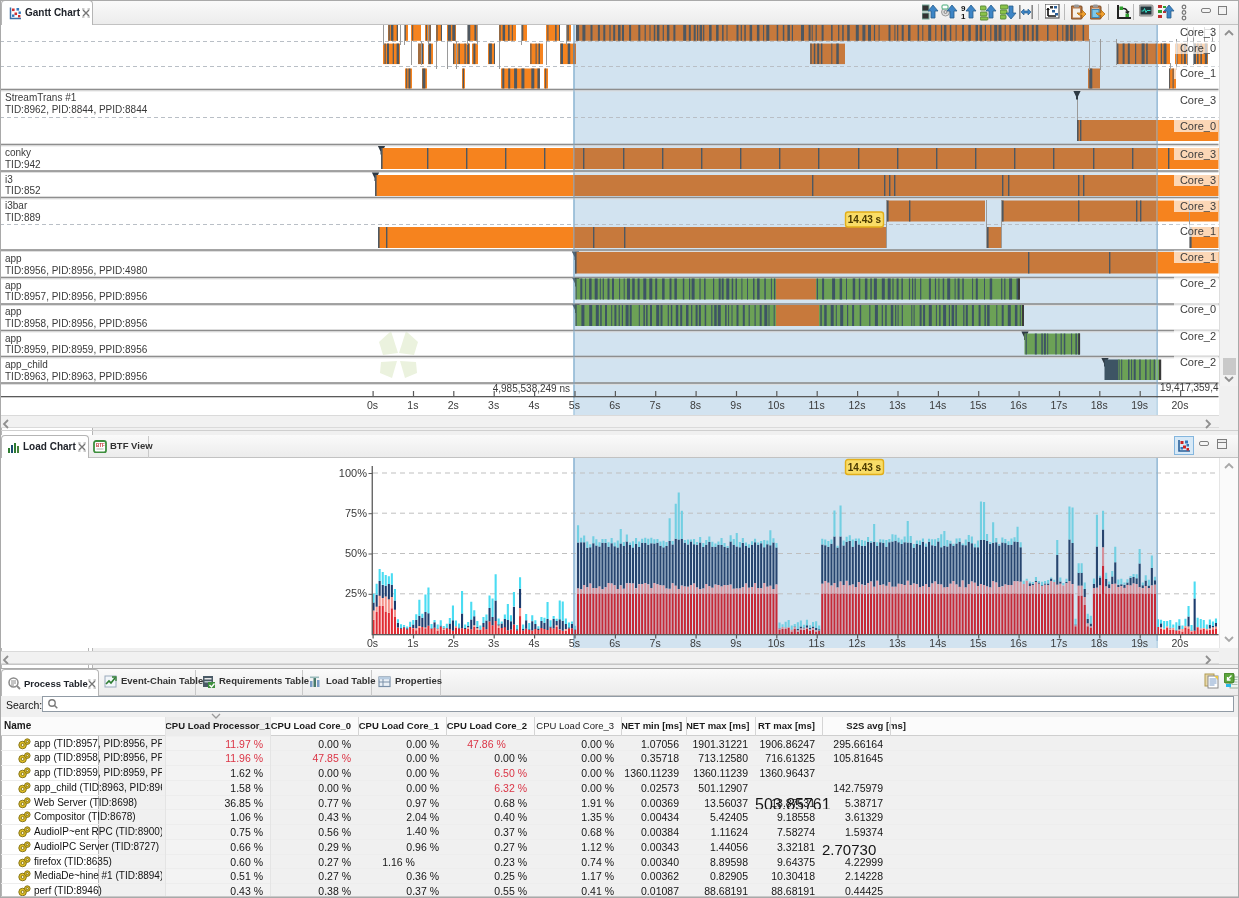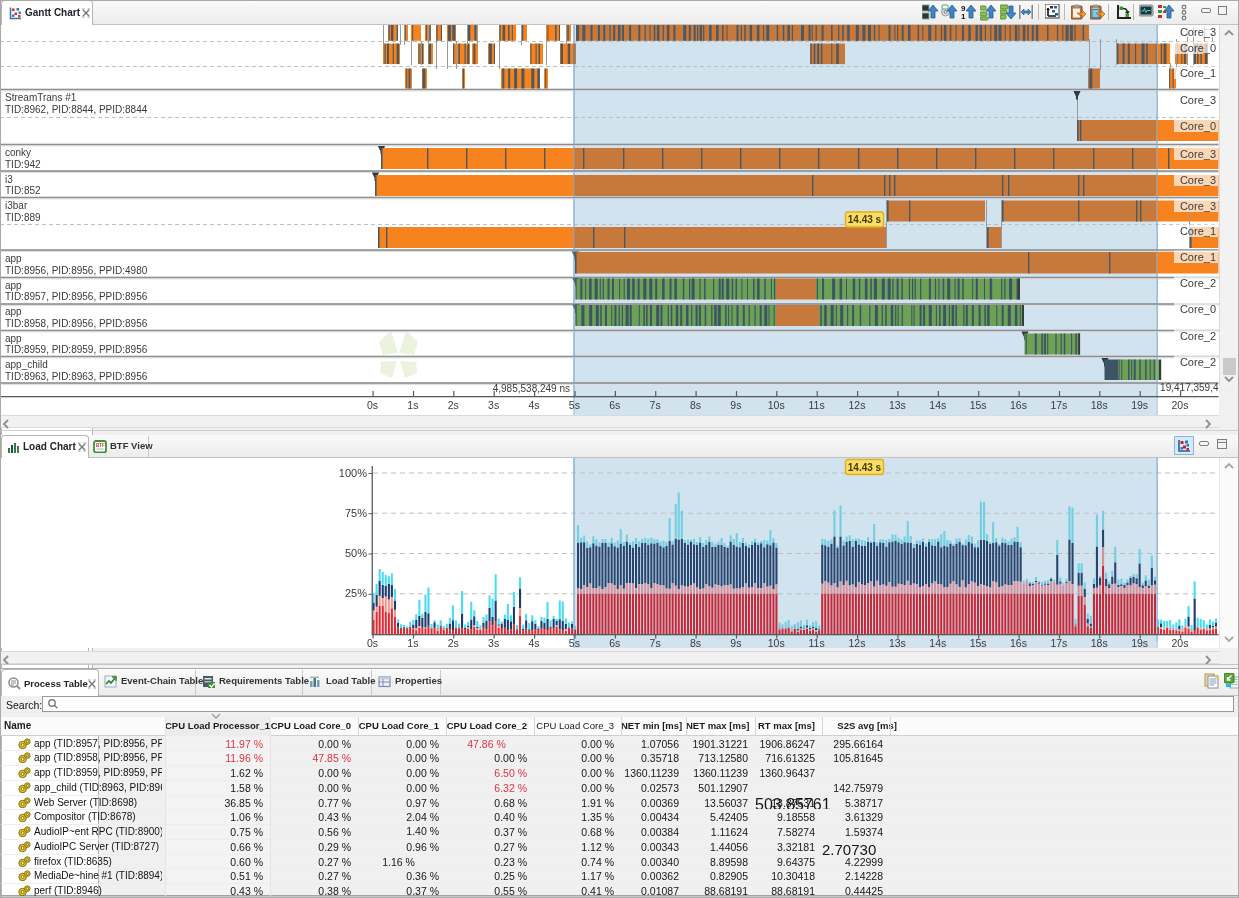--- a/index.html
+++ b/index.html
@@ -634,21 +634,21 @@
     <div style="position:absolute;left:165px;top:0;width:105px;height:19px;background:#ECECEC"></div>
     <span style="position:absolute;left:4px;top:3px;font-size:10px;font-weight:bold;color:#1A1A1A;white-space:nowrap;overflow:hidden">Name</span>
     <span style="position:absolute;left:165px;top:3px;width:98px;text-align:right;font-size:9.5px;font-weight:bold;color:#1A1A1A;display:inline-block;white-space:nowrap">CPU Load Processor_1</span>
     <span style="position:absolute;left:270px;top:3px;width:81px;text-align:right;font-size:9.5px;font-weight:bold;color:#1A1A1A;display:inline-block;white-space:nowrap">CPU Load Core_0</span>
     <span style="position:absolute;left:358px;top:3px;width:81px;text-align:right;font-size:9.5px;font-weight:bold;color:#1A1A1A;display:inline-block;white-space:nowrap">CPU Load Core_1</span>
     <span style="position:absolute;left:446px;top:3px;width:81px;text-align:right;font-size:9.5px;font-weight:bold;color:#1A1A1A;display:inline-block;white-space:nowrap">CPU Load Core_2</span>
     <span style="position:absolute;left:534px;top:3px;width:80px;text-align:right;font-size:9.5px;font-weight:normal;color:#1A1A1A;display:inline-block;white-space:nowrap">CPU Load Core_3</span>
     <span style="position:absolute;left:621px;top:3px;width:58px;text-align:right;font-size:9.5px;font-weight:bold;color:#1A1A1A;display:inline-block;white-space:nowrap">NET min [ms]</span>
     <span style="position:absolute;left:686px;top:3px;width:62px;text-align:right;font-size:9.5px;font-weight:bold;color:#1A1A1A;display:inline-block;white-space:nowrap">NET max [ms]</span>
     <span style="position:absolute;left:755px;top:3px;width:60px;text-align:right;font-size:9.5px;font-weight:bold;color:#1A1A1A;display:inline-block;white-space:nowrap">RT max [ms]</span>
-    <span style="position:absolute;left:822px;top:3px;width:75px;text-align:right;font-size:9.5px;font-weight:bold;color:#1A1A1A;display:inline-block;white-space:nowrap">S2S avg [ms]</span>
+    <span style="position:absolute;left:822px;top:3px;width:84px;text-align:right;font-size:9.5px;font-weight:bold;color:#1A1A1A;display:inline-block;white-space:nowrap">S2S avg [ms]</span>
     <div style="position:absolute;left:165px;top:0;width:1px;height:19px;background:#D5D5D5"></div>
     <div style="position:absolute;left:270px;top:0;width:1px;height:19px;background:#D5D5D5"></div>
     <div style="position:absolute;left:358px;top:0;width:1px;height:19px;background:#D5D5D5"></div>
     <div style="position:absolute;left:446px;top:0;width:1px;height:19px;background:#D5D5D5"></div>
     <div style="position:absolute;left:534px;top:0;width:1px;height:19px;background:#D5D5D5"></div>
     <div style="position:absolute;left:621px;top:0;width:1px;height:19px;background:#D5D5D5"></div>
     <div style="position:absolute;left:686px;top:0;width:1px;height:19px;background:#D5D5D5"></div>
     <div style="position:absolute;left:755px;top:0;width:1px;height:19px;background:#D5D5D5"></div>
     <div style="position:absolute;left:822px;top:0;width:1px;height:19px;background:#D5D5D5"></div>
     <div style="position:absolute;left:890px;top:0;width:1px;height:19px;background:#D5D5D5"></div>
@@ -859,21 +859,21 @@
     <span style="position:absolute;left:165px;top:1px;width:98px;text-align:right;font-size:10.5px;color:#151515;display:inline-block">0.51 %</span>
     <span style="position:absolute;left:270px;top:1px;width:81px;text-align:right;font-size:10.5px;color:#151515;display:inline-block">0.27 %</span>
     <span style="position:absolute;left:358px;top:1px;width:81px;text-align:right;font-size:10.5px;color:#151515;display:inline-block">0.36 %</span>
     <span style="position:absolute;left:446px;top:1px;width:81px;text-align:right;font-size:10.5px;color:#151515;display:inline-block">0.25 %</span>
     <span style="position:absolute;left:534px;top:1px;width:80px;text-align:right;font-size:10.5px;color:#151515;display:inline-block">1.17 %</span>
     <span style="position:absolute;left:621px;top:1px;width:58px;text-align:right;font-size:10.5px;color:#151515;display:inline-block">0.00362</span>
     <span style="position:absolute;left:686px;top:1px;width:62px;text-align:right;font-size:10.5px;color:#151515;display:inline-block">0.82905</span>
     <span style="position:absolute;left:755px;top:1px;width:60px;text-align:right;font-size:10.5px;color:#151515;display:inline-block">10.30418</span>
     <span style="position:absolute;left:822px;top:1px;width:61px;text-align:right;font-size:10.5px;color:#151515;display:inline-block">2.14228</span>
   </div>
-<div style="position:absolute;left:0;top:884.2px;width:1239px;height:14.77px;border-bottom:4px solid #a3a3a3">
+<div style="position:absolute;left:0;top:884.2px;width:1239px;height:14.77px;border-bottom:1px solid #a3a3a3">
     <div style="position:absolute;left:165px;top:0;width:105px;height:100%;background:#F3F3F3"></div>
     <svg width="13" height="12" style="position:absolute;left:18px;top:1px">
       <g stroke="#7A6A10" stroke-width="0.9">
         <circle cx="4.6" cy="7" r="3.8" fill="#E3C126"></circle>
         <circle cx="4.6" cy="7" r="1.5" fill="#FFF8D0"></circle>
         <circle cx="9.3" cy="3.6" r="2.8" fill="#E3C126"></circle>
         <circle cx="9.3" cy="3.6" r="1.1" fill="#FFF8D0"></circle>
       </g>
     </svg>
     <span style="position:absolute;left:34px;top:1px;font-size:10px;color:#111;width:128px;overflow:hidden;display:inline-block;white-space:nowrap">perf (TID:8946)</span>

